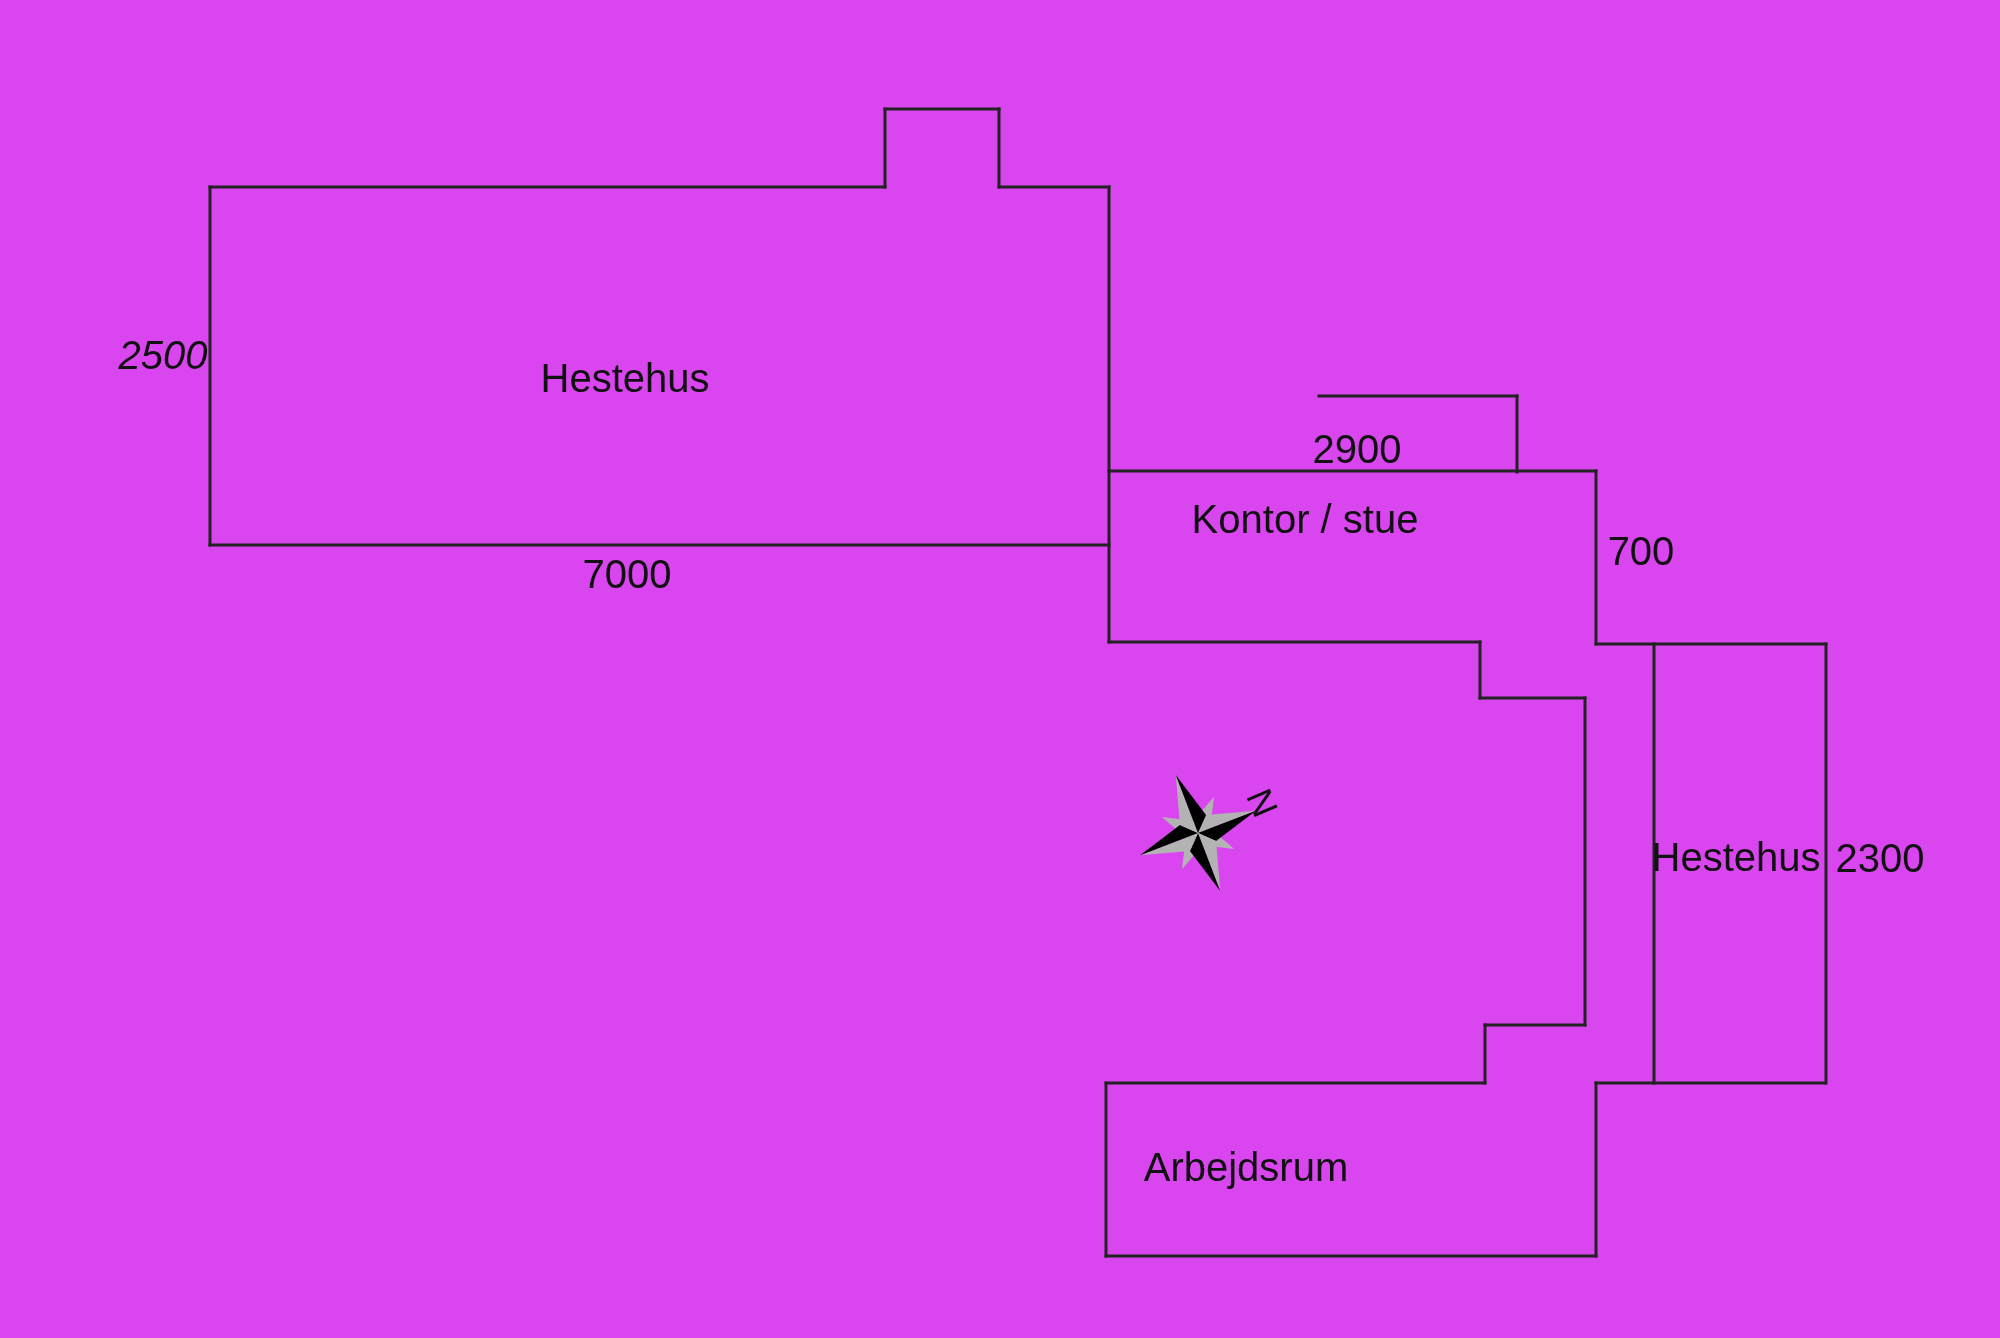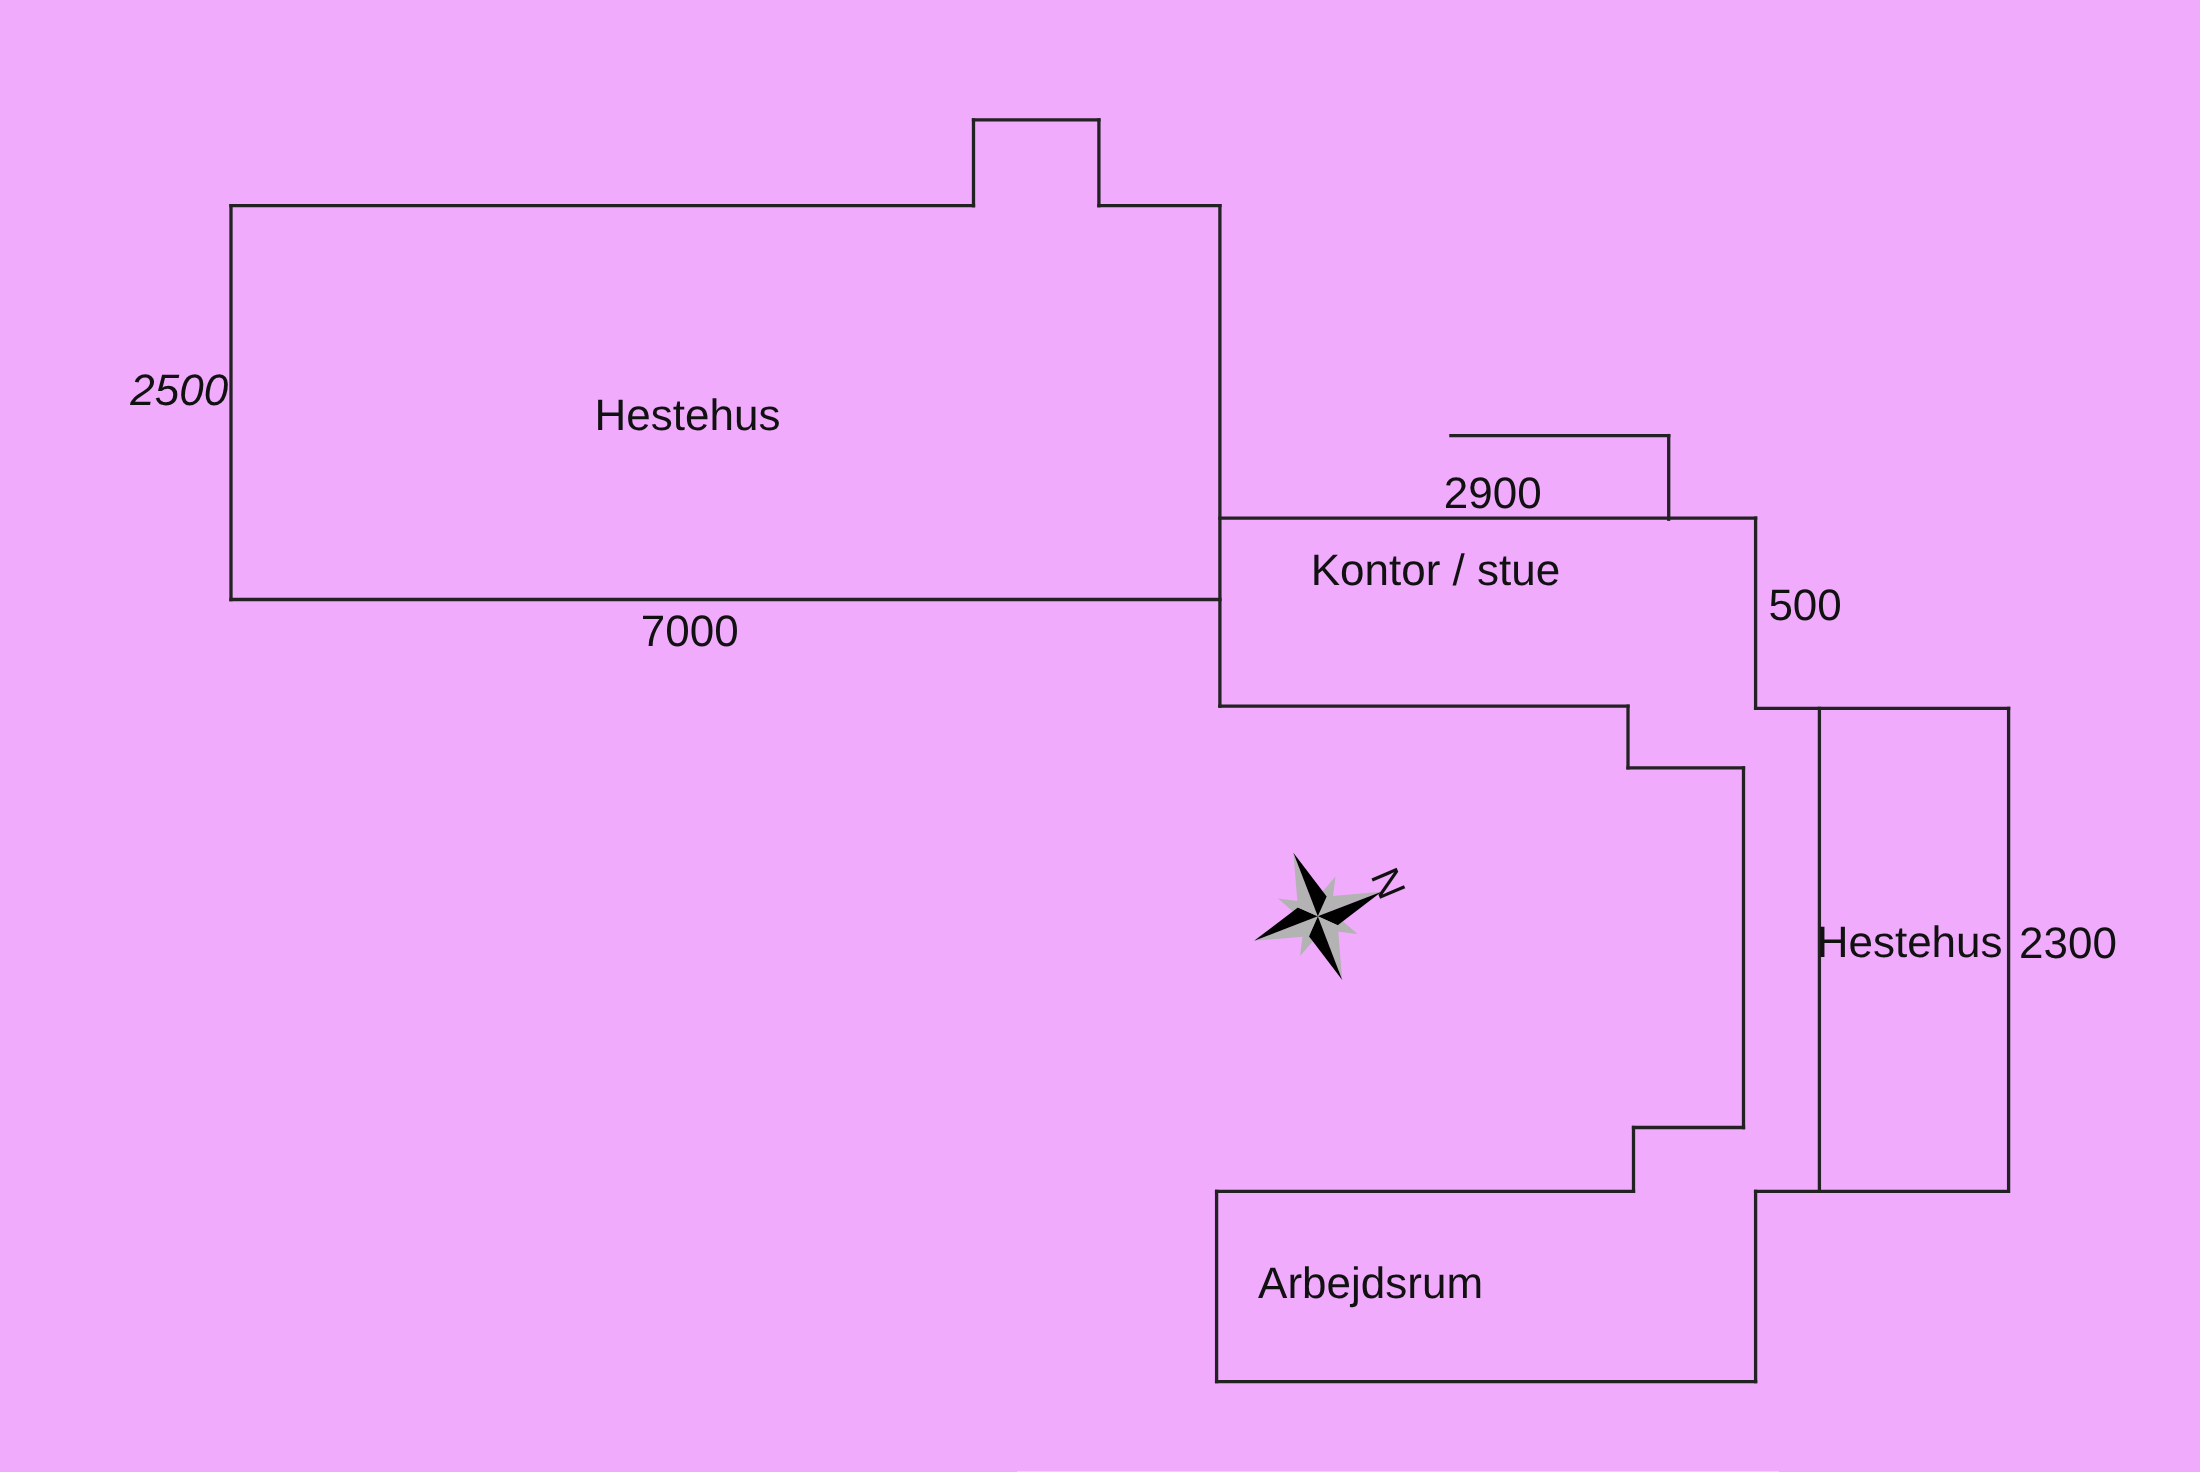--- a/index.html
+++ b/index.html
@@ -4,21 +4,21 @@
 <style>
   html, body {
     margin: 0;
     padding: 0;
     background: #ffffff;
   }
   #stage {
     position: relative;
     width: 2000px;
     height: 1338px;
-    background: #f0abfc;
+    background: #d946ef;
     overflow: hidden;
     font-family: "Liberation Sans", sans-serif;
   }
   #plan-svg {
     position: absolute;
     left: 0;
     top: 0;
     width: 2000px;
     height: 1338px;
   }
@@ -91,18 +91,18 @@
   </svg>
 
   <div class="lbl" style="left: 625px; top: 378px; transform: translate(-50%, -50%);">Hestehus</div>
   <div class="lbl" style="left: 1305px; top: 519px; transform: translate(-50%, -50%); text-align: center;">Kontor / stue</div>
   <div class="lbl" style="left: 1736px; top: 857px; transform: translate(-50%, -50%);">Hestehus</div>
   <div class="lbl" style="left: 1246px; top: 1167px; transform: translate(-50%, -50%);">Arbejdsrum</div>
 
   <div class="lbl" style="left: 163px; top: 355px; transform: translate(-50%, -50%); font-style: italic;">2500</div>
   <div class="lbl" style="left: 627px; top: 574px; transform: translate(-50%, -50%);">7000</div>
   <div class="lbl" style="left: 1357px; top: 449px; transform: translate(-50%, -50%);">2900</div>
-  <div class="lbl" style="left: 1641px; top: 551px; transform: translate(-50%, -50%);">500</div>
+  <div class="lbl" style="left: 1641px; top: 551px; transform: translate(-50%, -50%);">700</div>
   <div class="lbl" style="left: 1880px; top: 858px; transform: translate(-50%, -50%); text-align: right;">2300</div>
 
   <div class="lbl" style="left: 1262px; top: 803px; font-size: 36px; transform: translate(-50%, -50%) rotate(67deg);">N</div>
 
 </div>
 
 </body></html>

